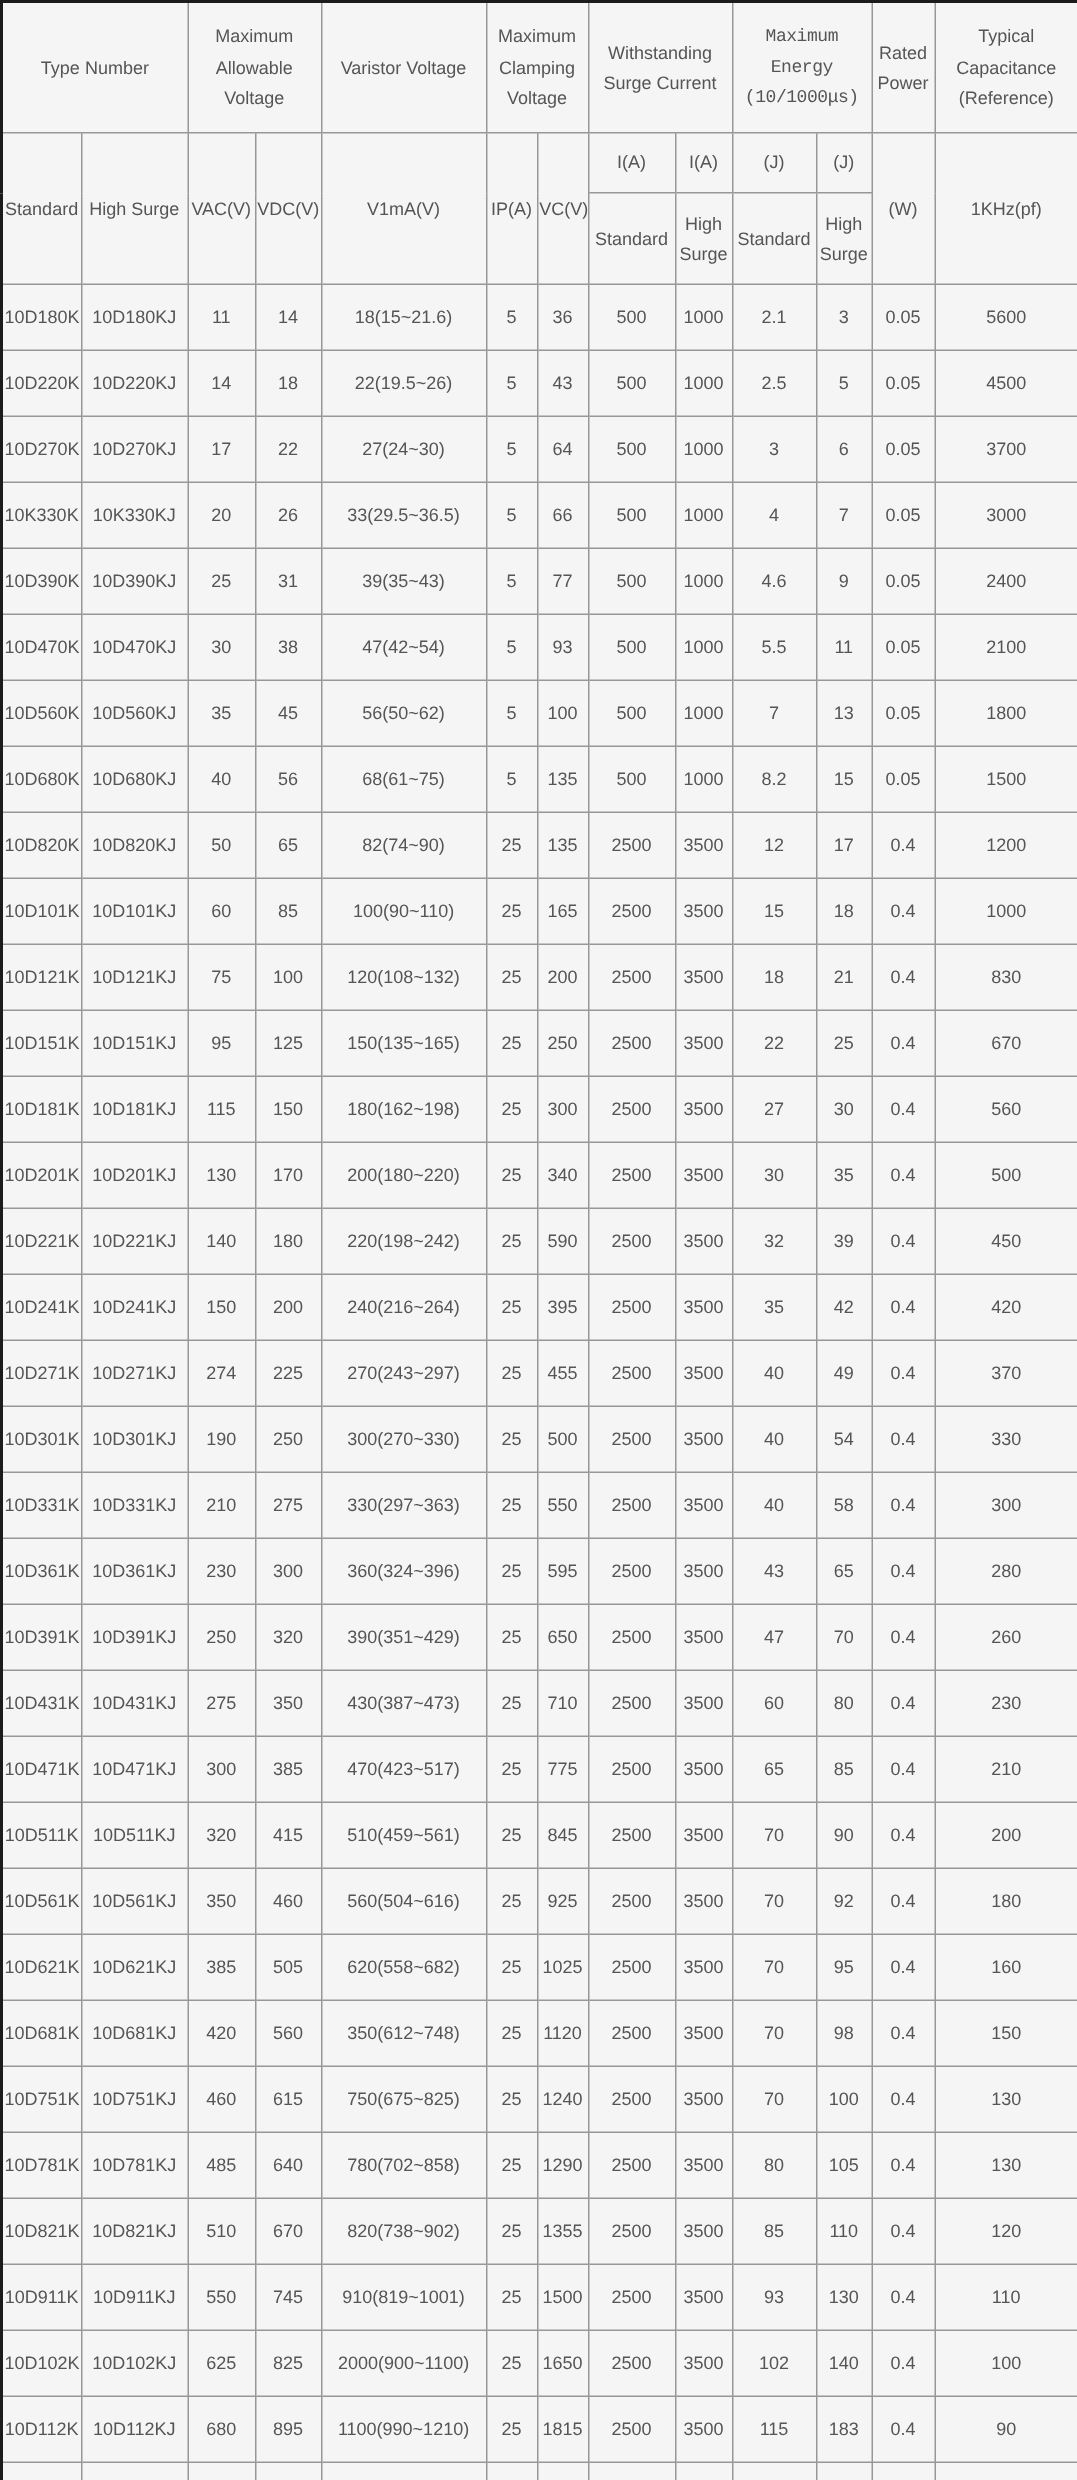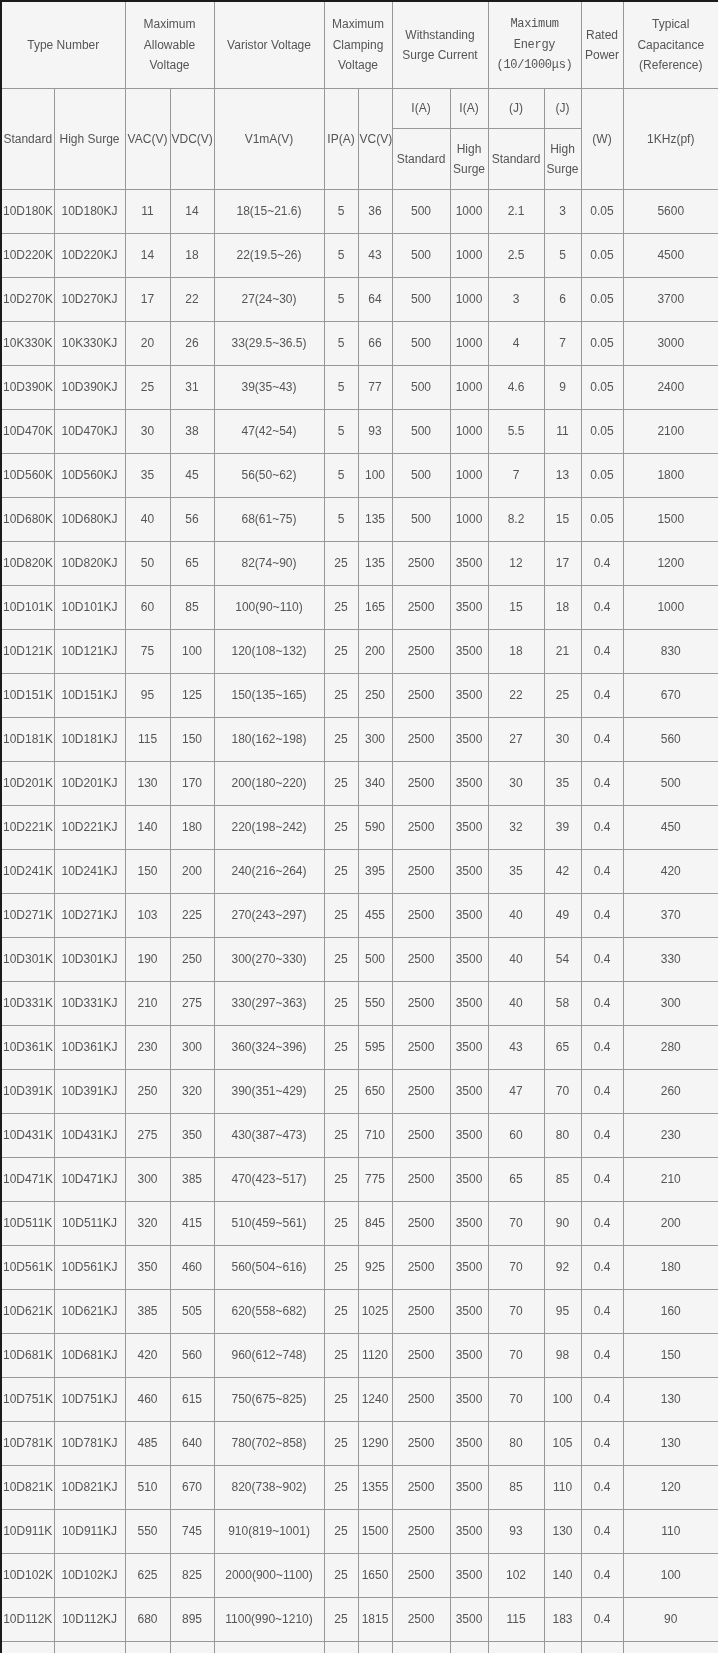--- a/index.html
+++ b/index.html
@@ -326,21 +326,21 @@
           <td>2500</td>
           <td>3500</td>
           <td>35</td>
           <td>42</td>
           <td>0.4</td>
           <td>420</td>
         </tr>
         <tr>
           <td>10D271K</td>
           <td>10D271KJ</td>
-          <td>103</td>
+          <td>274</td>
           <td>225</td>
           <td>270(243~297)</td>
           <td>25</td>
           <td>455</td>
           <td>2500</td>
           <td>3500</td>
           <td>40</td>
           <td>49</td>
           <td>0.4</td>
           <td>370</td>
@@ -478,21 +478,21 @@
           <td>70</td>
           <td>95</td>
           <td>0.4</td>
           <td>160</td>
         </tr>
         <tr>
           <td>10D681K</td>
           <td>10D681KJ</td>
           <td>420</td>
           <td>560</td>
-          <td>960(612~748)</td>
+          <td>350(612~748)</td>
           <td>25</td>
           <td>1120</td>
           <td>2500</td>
           <td>3500</td>
           <td>70</td>
           <td>98</td>
           <td>0.4</td>
           <td>150</td>
         </tr>
         <tr>

